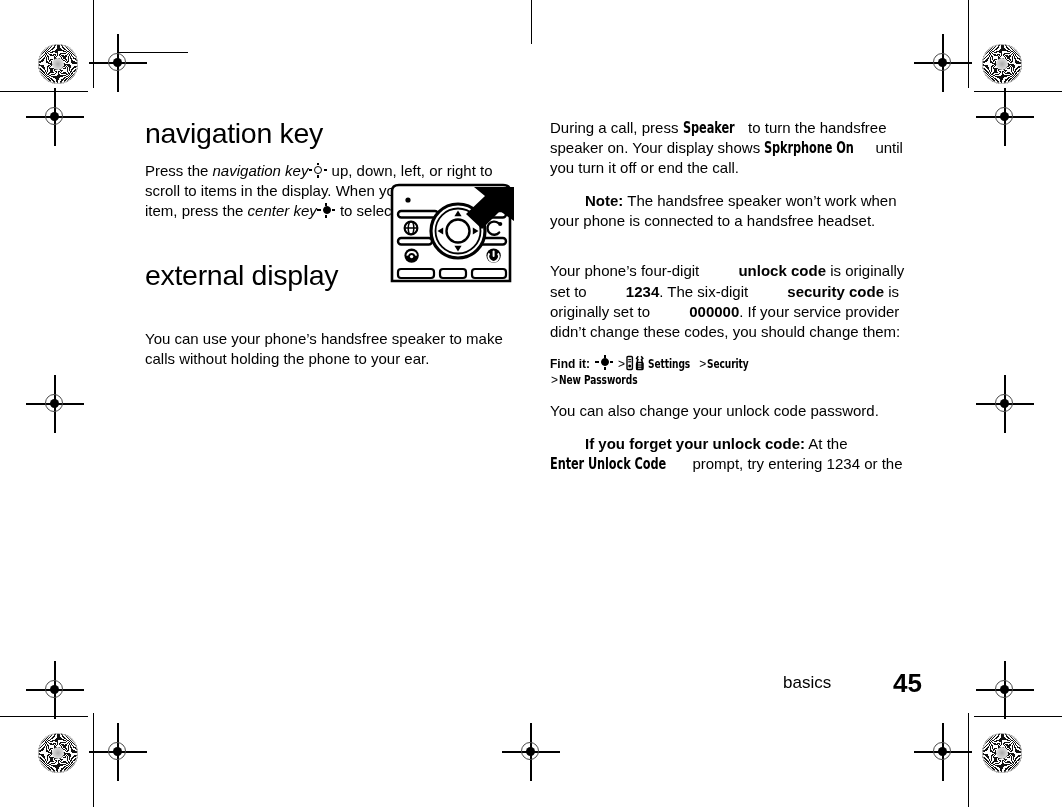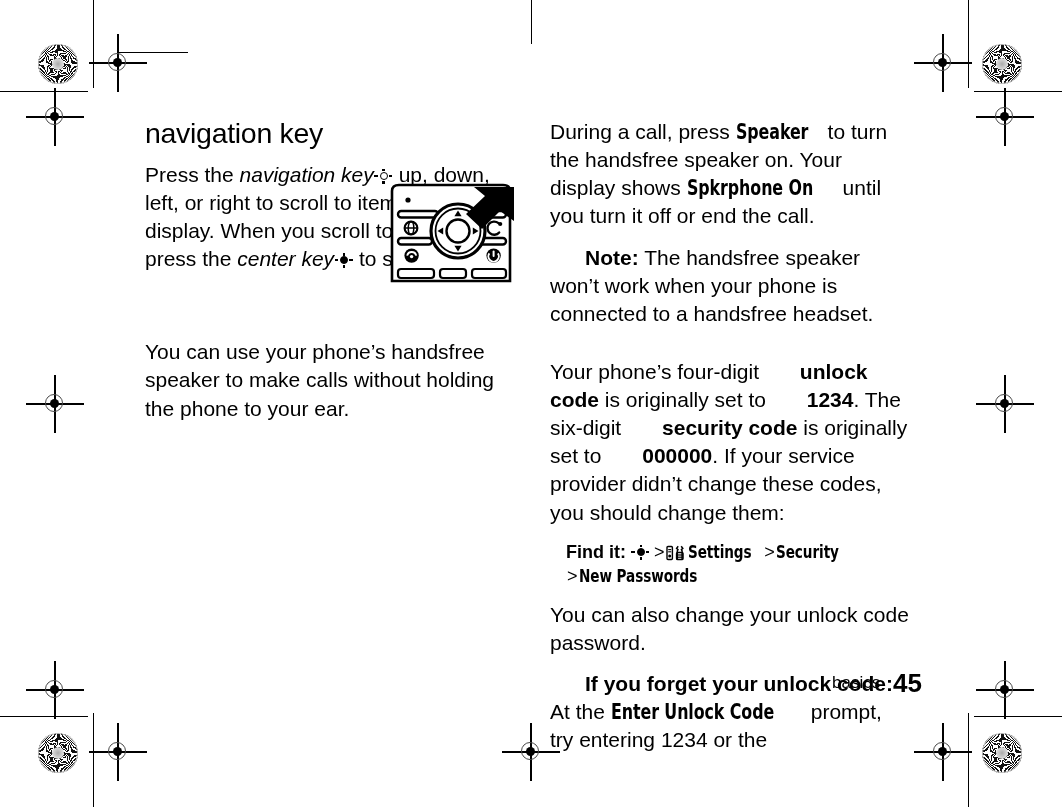--- a/index.html
+++ b/index.html
@@ -57,37 +57,37 @@
 
   h2.sect{
     font-size:28.5px;font-weight:400;letter-spacing:-0.3px;
     margin:0 0 12px 0;line-height:1.08;color:#000;
   }
   .col-left h2.sect{margin-top:0;}
   .spacer-lg{height:26px;}
   .spacer-md{height:17px;}
 
   p.body{
-    font-size:21px;line-height:1.34;margin:0 0 13px 0;color:#000;
+    font-size:15px;line-height:1.34;margin:0 0 13px 0;color:#000;
     text-align:left;
   }
   p.body:last-child{margin-bottom:0;}
   .it{font-style:italic;}
   .bd{font-weight:700;margin-left:35px;}
 
   
   .ui{
     font-family:"Liberation Sans Narrow","DejaVu Sans Condensed","Liberation Sans",sans-serif;
     font-weight:700;font-stretch:condensed;
     transform:scaleX(.84);display:inline-block;transform-origin:left center;
     letter-spacing:-0.1px;
   }
 
   
-  .finditline{font-size:18px;line-height:1.34;margin:0 0 13px 16px;}
+  .finditline{font-size:12px;line-height:1.34;margin:0 0 13px 0;}
   .findit-label{font-weight:700;}
   .gt{font-weight:400;padding:0 1px;}
 
   
   .glyph{display:inline-block;vertical-align:-2px;position:relative;width:19px;height:15px;}
   .glyph .ctr{position:absolute;left:6px;top:3.2px;width:8px;height:8px;border-radius:50%;box-sizing:border-box;}
   .glyph.nav .ctr{border:1.9px solid #000;background:#fff;}
   .glyph.center .ctr{background:#000;border:1.6px solid #000;}
   .glyph .tk{position:absolute;background:#000;}
   .glyph .tk.l{left:0.5px;top:6.2px;width:3.4px;height:2.1px;}
@@ -98,21 +98,21 @@
   
   .ico-settings{display:inline-block;vertical-align:-3px;width:19px;height:16px;position:relative;}
 
   
   .phone{
     position:absolute;left:386px;top:181px;width:130px;height:106px;
   }
 
   
   .foot-sect{
-    position:absolute;left:832px;top:673px;font-size:17px;color:#000;
+    position:absolute;left:783px;top:673px;font-size:17px;color:#000;
   }
   .foot-page{
     position:absolute;left:893px;top:668px;font-size:26px;font-weight:700;color:#000;text-align:center;
   }
 </style>
 </head>
 <body>
 
 <div class="page">
 
@@ -210,20 +210,21 @@
   <div class="col col-left">
 
     <h2 class="sect">navigation key</h2>
 
     <p class="body" style="max-width:360px;">
       <span>Press the </span><span class="it">navigation key</span><span class="glyph nav"><i class="tk l"></i><i class="tk r"></i><i class="tk t"></i><i class="tk b"></i><i class="ctr"></i></span><span> up, down, left, or right to scroll to items in the display. When you scroll to an item, press the </span><span class="it">center key</span><span class="glyph center"><i class="tk l"></i><i class="tk r"></i><i class="tk t"></i><i class="tk b"></i><i class="ctr"></i></span><span> to select it.</span>
     </p>
 
     <div class="spacer-lg"></div>
 
+    <h2 class="sect">external display</h2>
 
     <div class="spacer-lg"></div>
 
     <p class="body">You can use your phone’s handsfree speaker to make calls without holding the phone to your ear.</p>
   </div>
 
   <div class="phone">
     <svg width="130" height="106" viewBox="0 0 130 106" xmlns="http://www.w3.org/2000/svg">
 
       <path d="M6 10 Q6 4 13 4 L117 4 Q124 4 124 10 L124 100 L6 100 Z" fill="#ffffff" stroke="#000000" stroke-width="2.6"></path>

